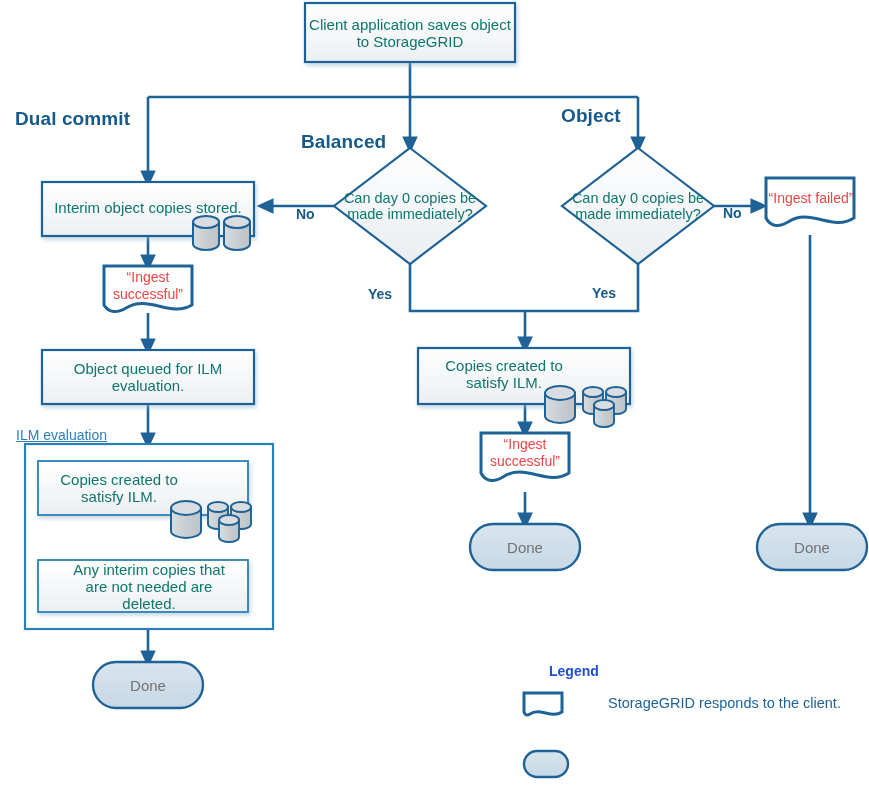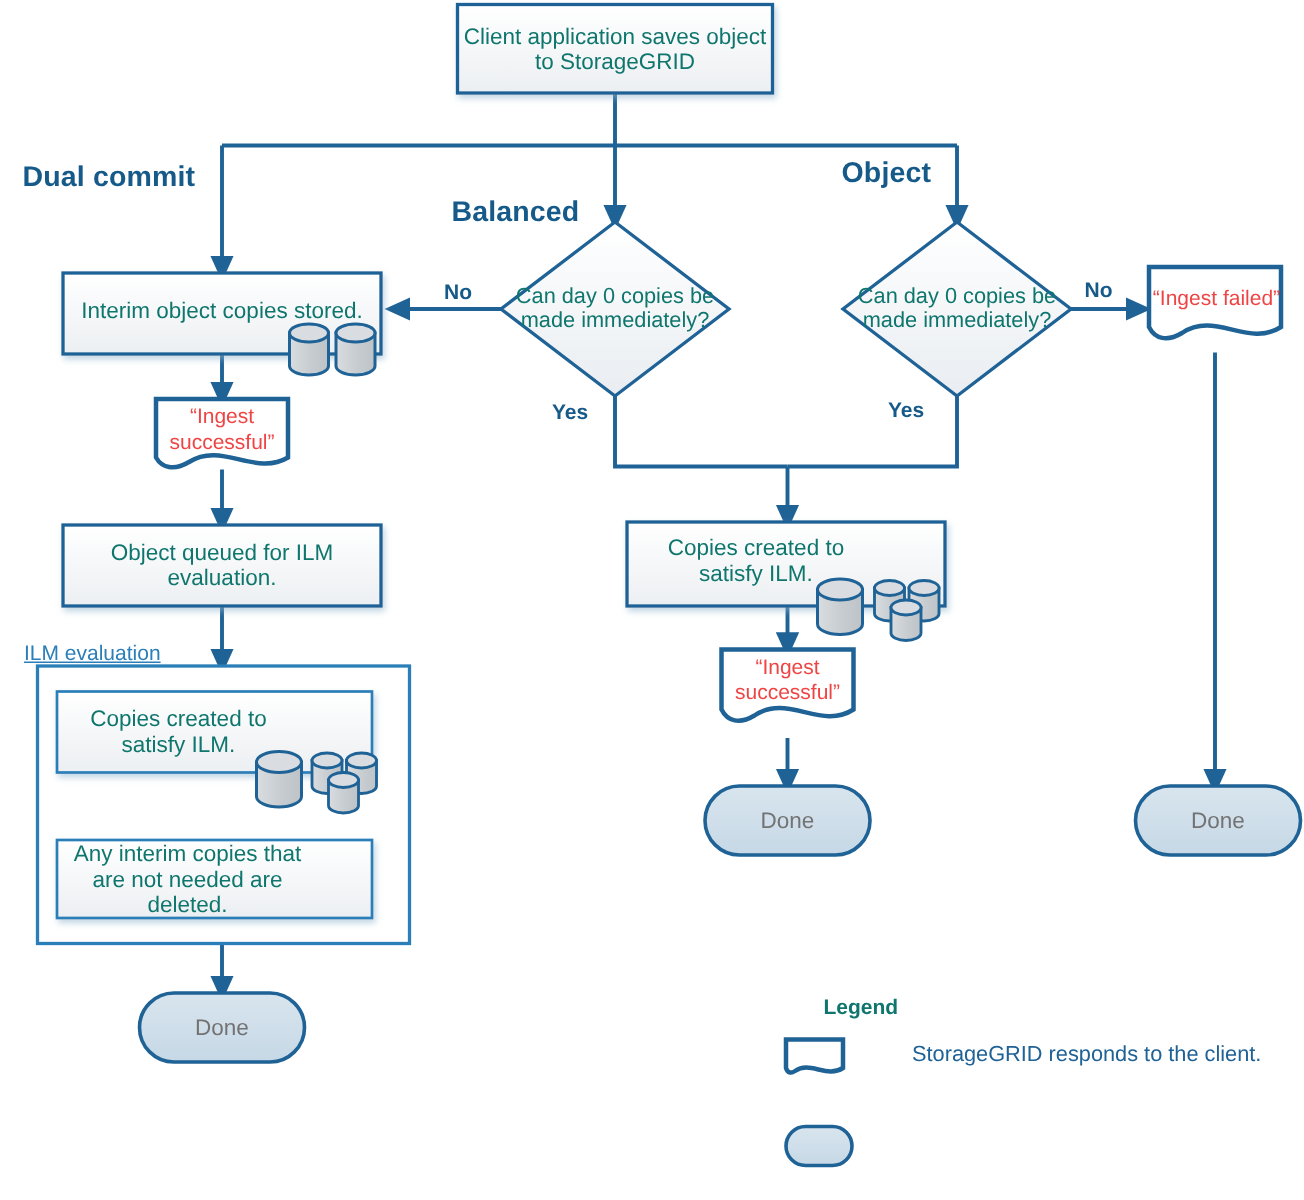--- a/index.html
+++ b/index.html
@@ -14,25 +14,25 @@
 
   
   .lbl{position:absolute;line-height:1.18;}
   .box-text{
     position:absolute;display:flex;align-items:center;justify-content:center;
     text-align:center;font-size:15px;color:#0f766e;
   }
   .branch-title{
     font-size:19px;font-weight:bold;color:#165a8a;letter-spacing:0.1px;
   }
-  .yn{font-size:14px;font-weight:bold;color:#165a8a;}
+  .yn{font-size:14px;font-weight:bold;color:#165a8a;margin-top:20px;}
   .small-note{font-size:14px;color:#2b7fb8;text-decoration:underline;}
   .doc-text{font-size:14px;color:#ef4444;text-align:center;line-height:1.2;}
   .done-text{font-size:15px;color:#737373;}
-  .legend-title{font-size:14px;font-weight:bold;color:#0f766e;padding-left:36px;}
+  .legend-title{font-size:14px;font-weight:bold;color:#1d4ed8;padding-left:36px;}
   .legend-text{font-size:14.5px;color:#1f6296;line-height:1.32;}
 </style>
 </head>
 <body>
 
 <div id="canvas">
 
   <svg class="layer" viewBox="0 0 869 800" width="869" height="800" xmlns="http://www.w3.org/2000/svg">
     <defs>
       <linearGradient id="boxgrad" x1="0" y1="0" x2="0" y2="1">
@@ -183,21 +183,21 @@
     <div class="box-text" style="left:42px;top:182px;width:212px;height:50px;">Interim object copies stored.</div>
 
     <div class="box-text doc-text" style="left:104px;top:266px;width:88px;height:40px;">“Ingest successful”</div>
 
     <div class="box-text" style="left:42px;top:350px;width:212px;height:54px;border-radius:20px;">Object queued for ILM evaluation.</div>
 
     <div class="lbl small-note" style="left:16px;top:427px;">ILM evaluation</div>
 
     <div class="box-text" style="left:44px;top:461px;width:150px;height:54px;">Copies created to satisfy ILM.</div>
 
-    <div class="box-text" style="left:38px;top:560px;width:174px;height:52px;">Any interim copies that are not needed are deleted.</div>
+    <div class="box-text" style="left:38px;top:560px;width:174px;height:52px;padding-left:24px;">Any interim copies that are not needed are deleted.</div>
 
     <div class="box-text done-text" style="left:93px;top:662px;width:110px;height:46px;">Done</div>
 
     <div class="box-text" style="left:336px;top:184px;width:148px;height:44px;font-size:14.5px;">Can  day 0 copies be made immediately?</div>
 
     <div class="box-text" style="left:564px;top:184px;width:148px;height:44px;font-size:14.5px;">Can  day 0 copies be made immediately?</div>
 
     <div class="lbl yn" style="left:296px;top:186px;">No</div>
     <div class="lbl yn" style="left:368px;top:266px;">Yes</div>
     <div class="lbl yn" style="left:723px;top:185px;">No</div>

